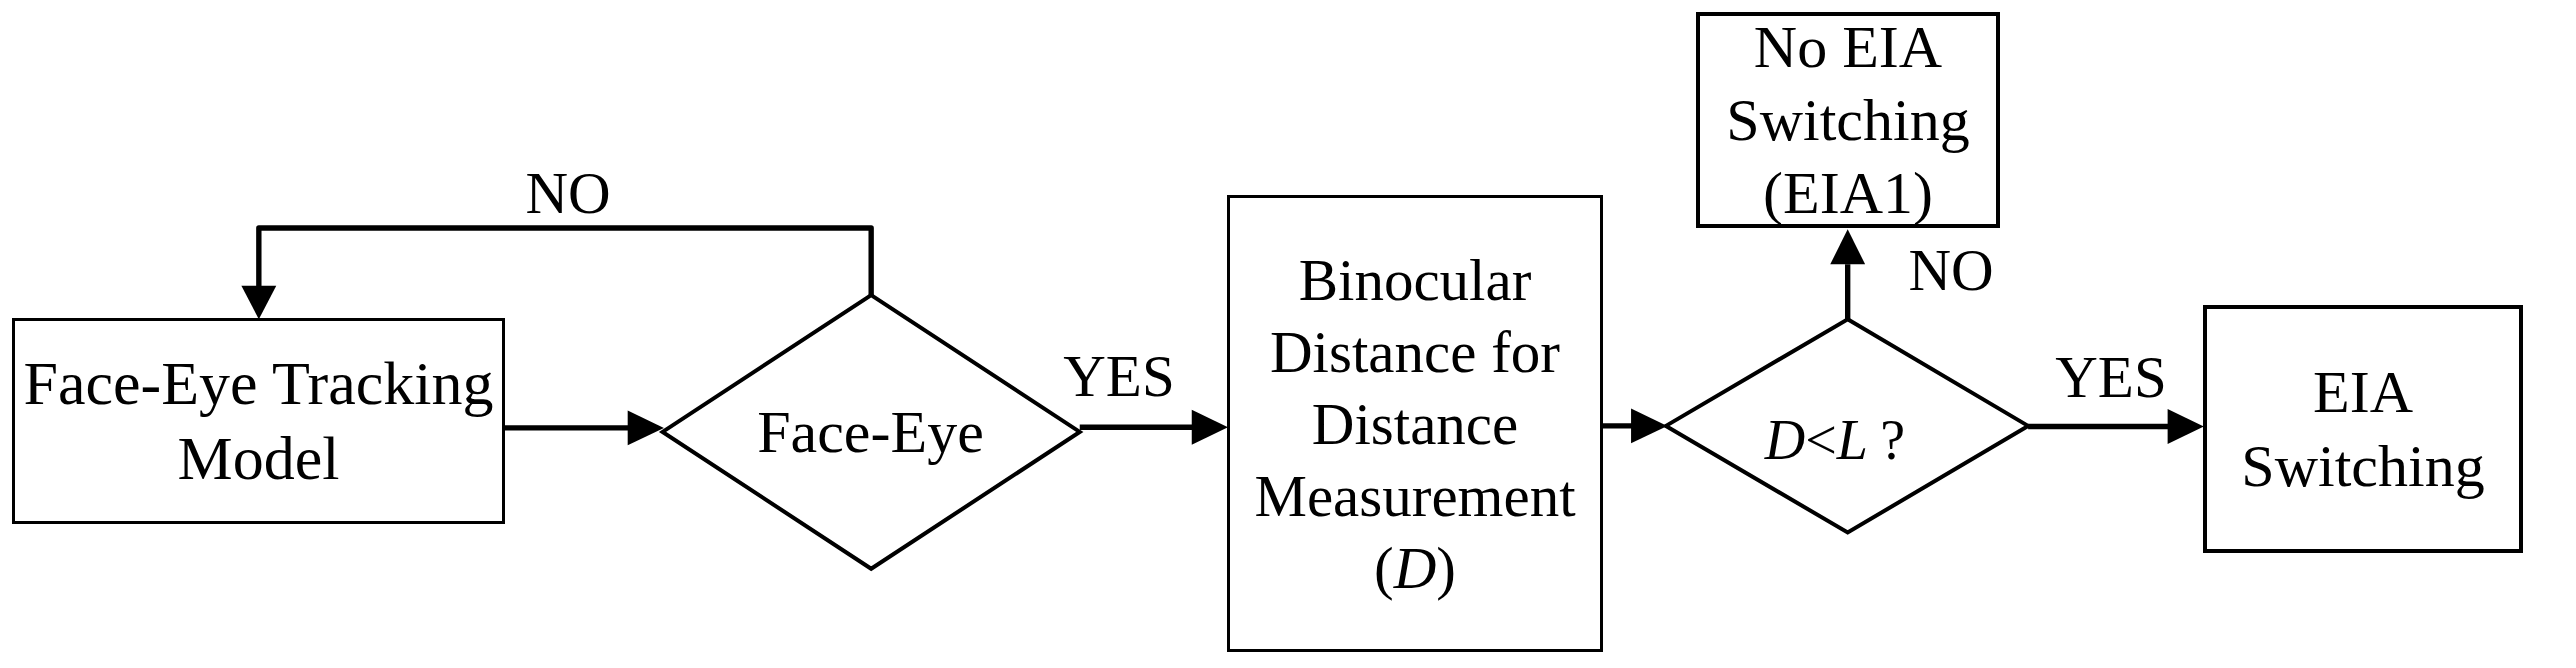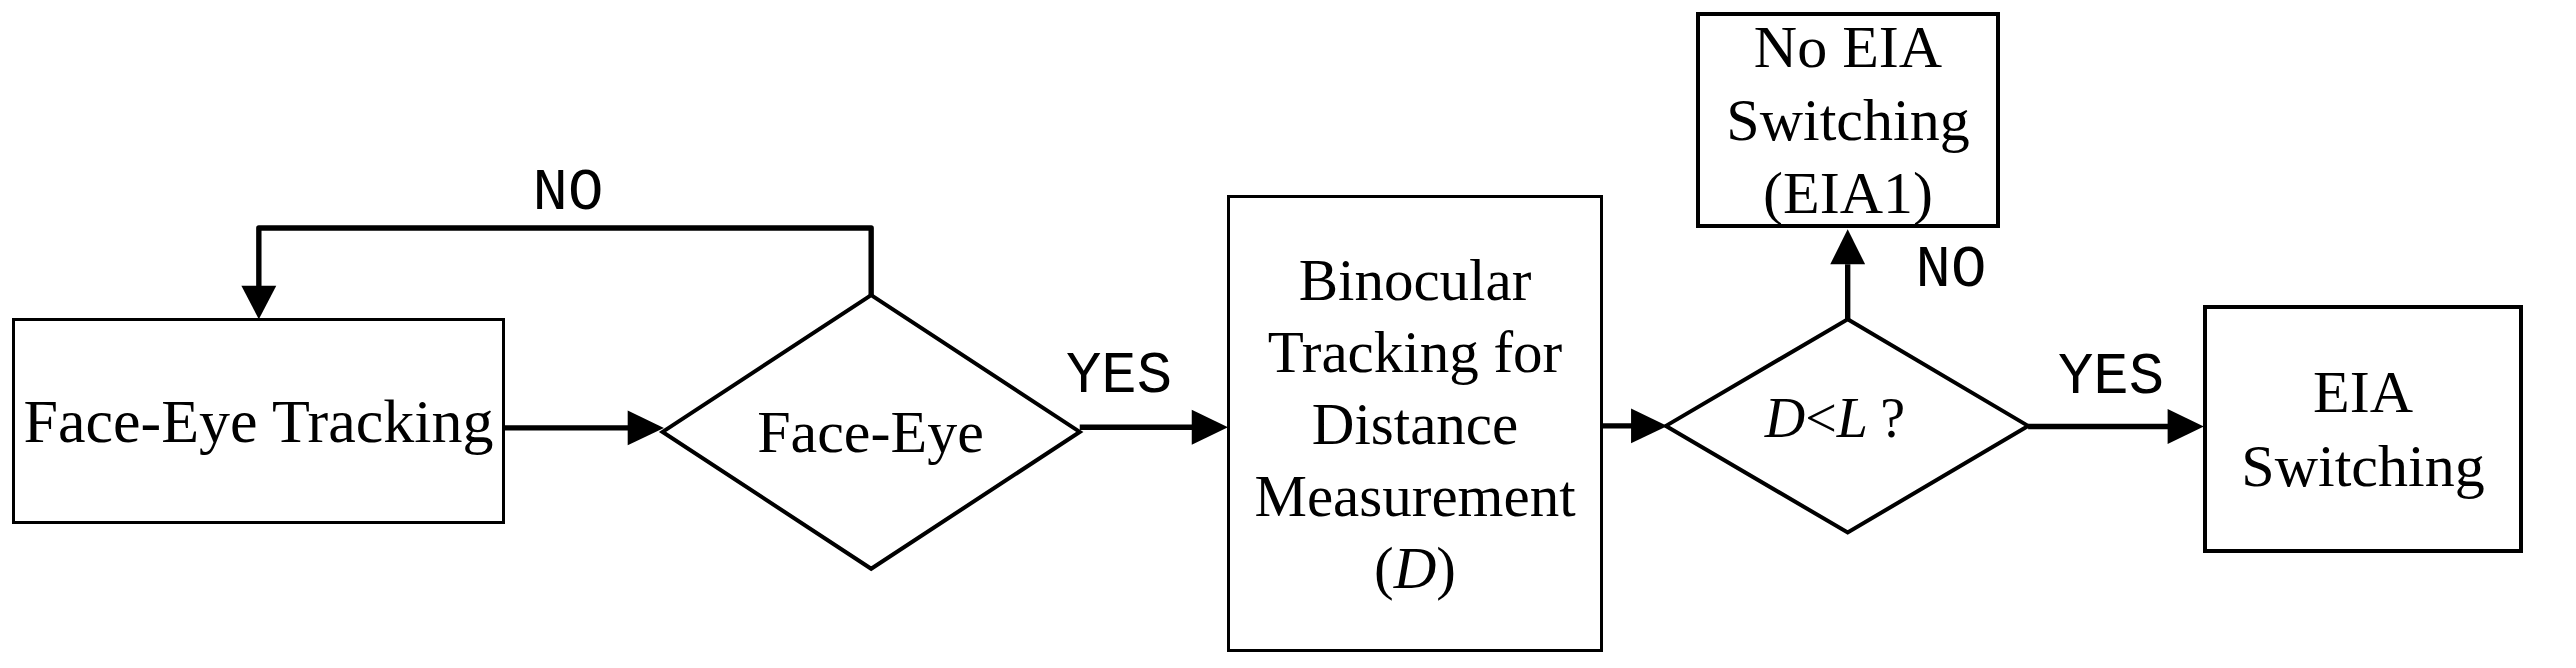--- a/index.html
+++ b/index.html
@@ -22,25 +22,25 @@
   .it { font-style:italic; }
 
   
   #box-tracking  { left:12px;   top:318px; width:493px; height:206px; border-width:3.4px; font-size:62px;  line-height:75px; }
   #box-binocular { left:1227px; top:195px; width:376px; height:457px; border-width:3.4px; font-size:59px;  line-height:72px; }
   #box-noeia     { left:1696px; top:12px;  width:304px; height:216px; border-width:4px; font-size:60px;  line-height:73px; }
   #box-eia2      { left:2203px; top:305px; width:320px; height:248px; border-width:4.7px; font-size:60px;  line-height:74px; }
 
   
   #diamond-detected-label { left:662px;  top:295px; width:417px; height:274px; font-size:60px; line-height:74px;text-align:center; }
-  #diamond-dl-label       { left:1666px; top:311px; width:362px; height:213px; font-size:56px; padding-right:24px; }
+  #diamond-dl-label       { left:1666px; top:333px; width:362px; height:213px; font-size:56px; padding-right:24px; }
   #diamond-dl-label .q    { margin-left:0.22em; }
 
   
-  .flow-label { position:absolute; transform:translate(-50%,-50%); font-size:59px; white-space:nowrap;font-family:Liberation Mono, monospace; }
+  .flow-label { position:absolute; transform:translate(-50%,-50%); font-size:59px; white-space:nowrap; }
   #label-no-loop { left:568px;  top:193px; }
   #label-yes-1   { left:1119px; top:376px; }
   #label-no-2    { left:1951px; top:270px; }
   #label-yes-2   { left:2111px; top:377px; }
 </style>
 </head>
 <body>
 
 <svg class="layer" width="2576" height="668" viewBox="0 0 3839 996" aria-hidden="true">
 
@@ -64,29 +64,30 @@
   <polygon points="2754,342 2728,394 2780,394" fill="currentColor"></polygon>
 
   <line x1="3023" y1="636" x2="3235" y2="636" stroke="currentColor" stroke-width="8"></line>
   <polygon points="3285,636 3231,610 3231,662" fill="currentColor"></polygon>
 </svg>
 
 <div class="layer">
 
   <div id="box-tracking" class="node rect">
     <div class="ln">Face-Eye Tracking</div>
+    <div class="ln">Model</div>
   </div>
 
   <div id="diamond-detected-label" class="node">
     <div class="ln">Face-Eye</div>
   </div>
 
   <div id="box-binocular" class="node rect">
     <div class="ln">Binocular</div>
-    <div class="ln">Tracking for</div>
+    <div class="ln">Distance for</div>
     <div class="ln">Distance</div>
     <div class="ln">Measurement</div>
     <div class="ln">
       <span>(</span><span class="it">D</span><span>)</span>
     </div>
   </div>
 
   <div id="diamond-dl-label" class="node">
     <div class="ln">
       <span class="it">D</span><span>&lt;</span><span class="it">L</span><span class="q">?</span>

